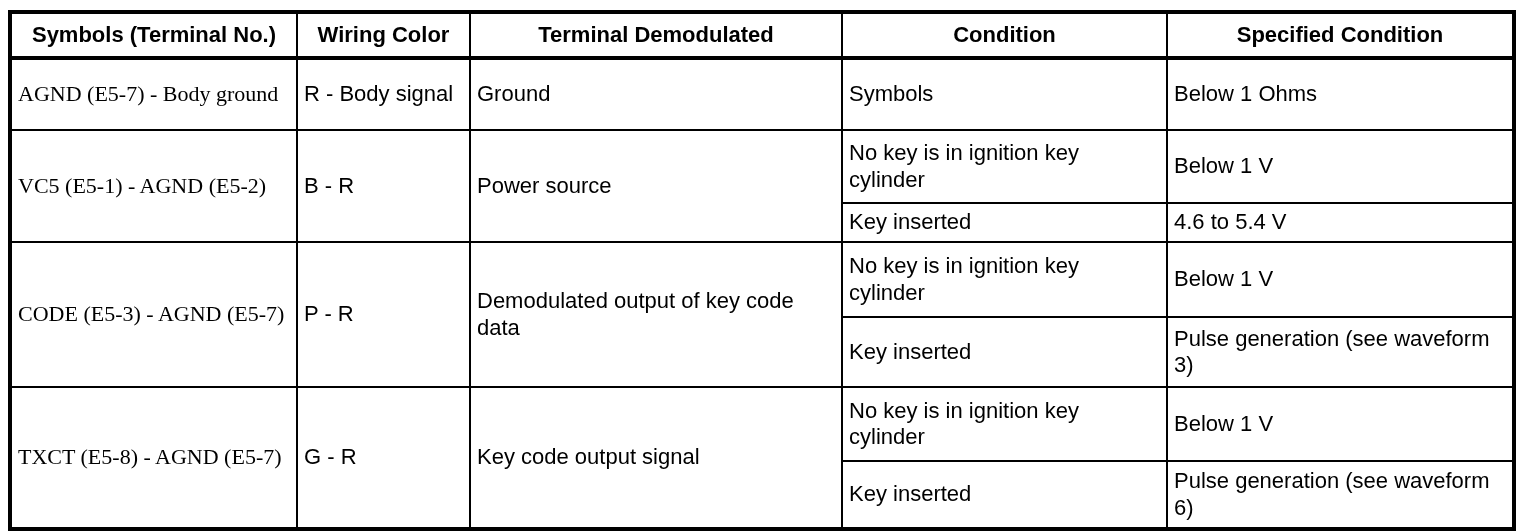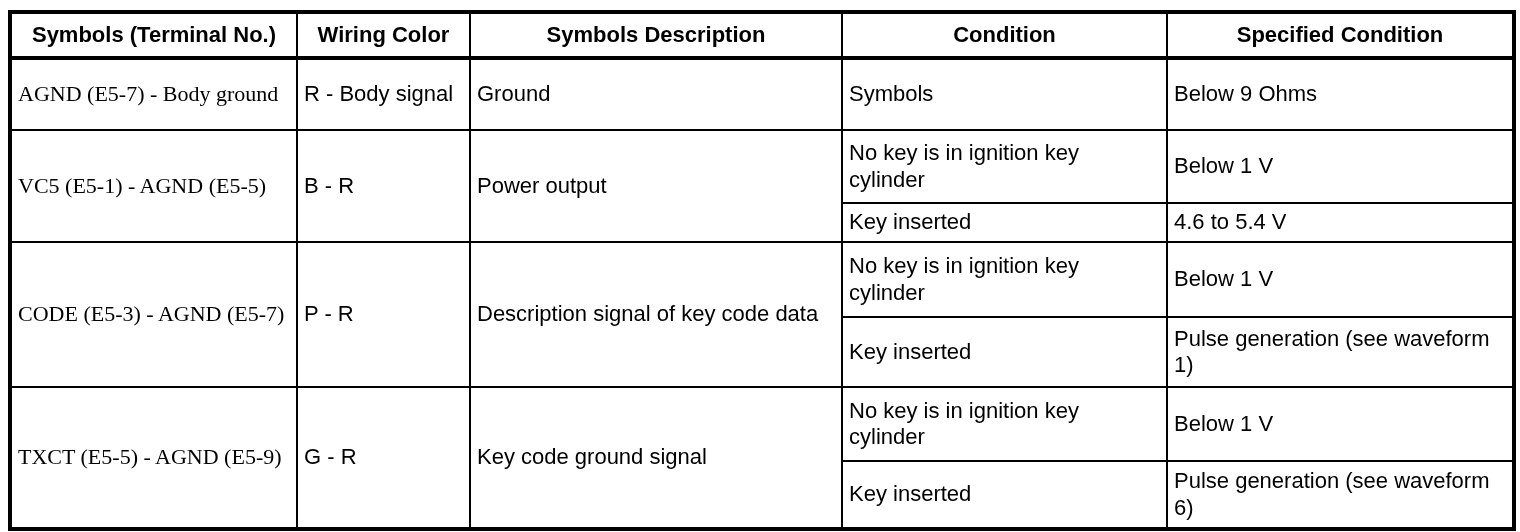--- a/index.html
+++ b/index.html
@@ -65,63 +65,63 @@
       <col style="width:287px">
       <col style="width:173px">
       <col style="width:372px">
       <col style="width:325px">
       <col style="width:347px">
     </colgroup>
     <thead>
       <tr>
         <th>Symbols (Terminal No.)</th>
         <th>Wiring Color</th>
-        <th>Symbols Description</th>
+        <th>Terminal Demodulated</th>
         <th>Condition</th>
         <th>Specified Condition</th>
       </tr>
     </thead>
     <tbody>
 
       <tr style="height:72px">
         <td class="col-symbol">AGND (E5-7) - Body ground</td>
         <td class="col-wiring">R - Body signal</td>
         <td class="col-desc">Ground</td>
         <td class="col-cond">Symbols</td>
-        <td class="col-spec">Below 9 Ohms</td>
+        <td class="col-spec">Below 1 Ohms</td>
       </tr>
 
       <tr style="height:73px">
-        <td class="col-symbol" rowspan="2">VC5 (E5-1) - AGND (E5-5)</td>
+        <td class="col-symbol" rowspan="2">VC5 (E5-1) - AGND (E5-2)</td>
         <td class="col-wiring" rowspan="2">B - R</td>
-        <td class="col-desc" rowspan="2">Power output</td>
+        <td class="col-desc" rowspan="2">Power source</td>
         <td class="col-cond">No key is in ignition key cylinder</td>
         <td class="col-spec">Below 1 V</td>
       </tr>
       <tr style="height:39px">
         <td class="col-cond">Key inserted</td>
         <td class="col-spec">4.6 to 5.4 V</td>
       </tr>
 
       <tr style="height:75px">
         <td class="col-symbol" rowspan="2">CODE (E5-3) - AGND (E5-7)</td>
         <td class="col-wiring" rowspan="2">P - R</td>
-        <td class="col-desc" rowspan="2">Description signal of key code data</td>
+        <td class="col-desc" rowspan="2">Demodulated output of key code data</td>
         <td class="col-cond">No key is in ignition key cylinder</td>
         <td class="col-spec">Below 1 V</td>
       </tr>
       <tr style="height:70px">
         <td class="col-cond">Key inserted</td>
-        <td class="col-spec">Pulse generation (see waveform 1)</td>
+        <td class="col-spec">Pulse generation (see waveform 3)</td>
       </tr>
 
       <tr style="height:74px">
-        <td class="col-symbol" rowspan="2">TXCT (E5-5) - AGND (E5-9)</td>
+        <td class="col-symbol" rowspan="2">TXCT (E5-8) - AGND (E5-7)</td>
         <td class="col-wiring" rowspan="2">G - R</td>
-        <td class="col-desc" rowspan="2">Key code ground signal</td>
+        <td class="col-desc" rowspan="2">Key code output signal</td>
         <td class="col-cond">No key is in ignition key cylinder</td>
         <td class="col-spec">Below 1 V</td>
       </tr>
       <tr style="height:68px">
         <td class="col-cond">Key inserted</td>
         <td class="col-spec">Pulse generation (see waveform 6)</td>
       </tr>
     </tbody>
   </table>
 </div>

